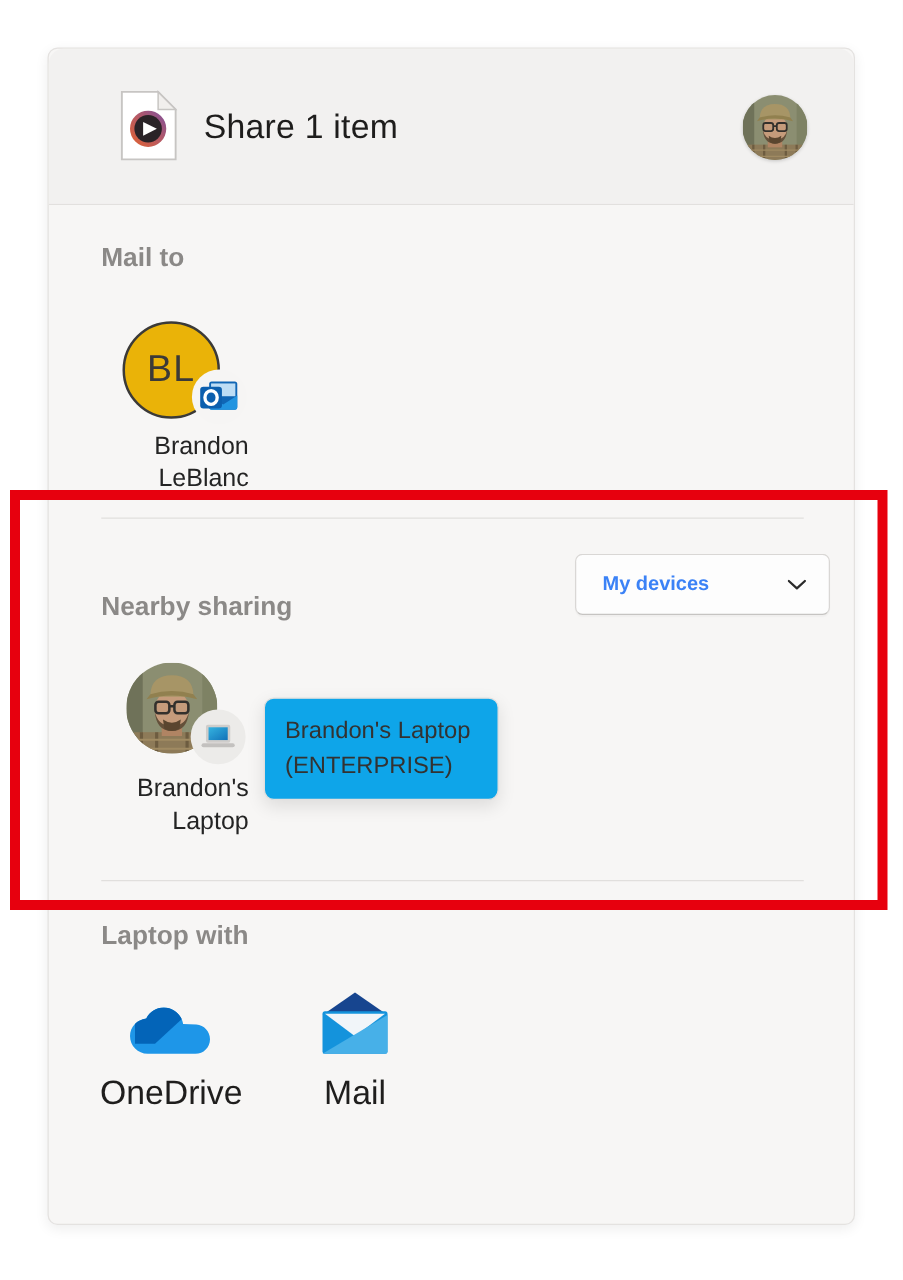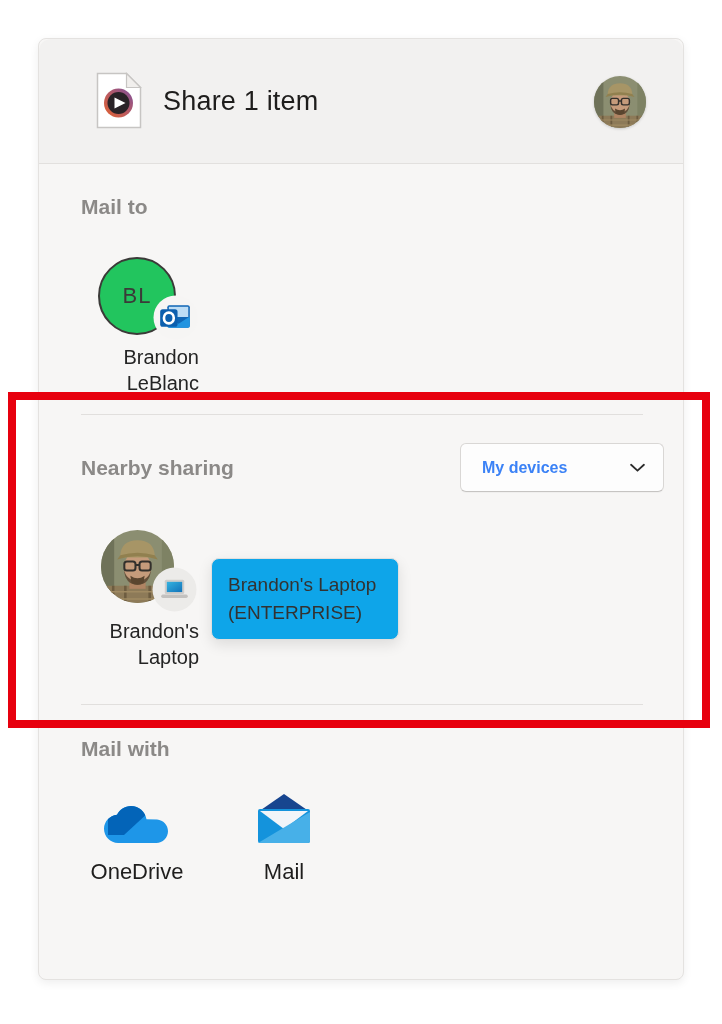--- a/index.html
+++ b/index.html
@@ -16,28 +16,28 @@
   .file-icon { position:absolute; left:57px; top:33px; width:46px; height:57px; display:block; }
   .title { position:absolute; left:124px; top:47px; font-size:27px; font-weight:400;
     color:#1e1d1c; letter-spacing:0.2px; white-space:nowrap; }
   .avatar { border-radius:50%; overflow:hidden; display:block; }
   .avatar svg { display:block; width:100%; height:100%; }
   .header-avatar { position:absolute; left:555px; top:37px; width:52px; height:52px;
     box-shadow:0 1px 3px rgba(0,0,0,0.18); }
 
   .section-label { position:absolute; font-size:21px; font-weight:700; color:#8b8987; }
   .share-to-label  { left:42px; top:156px; }
-  .nearby-label    { left:42px; top:417px; }
+  .nearby-label    { left:42px; top:435px; }
   .share-with-label{ left:42px; top:698px; }
 
   .contact-tile { position:absolute; left:0; top:0; cursor:pointer; }
   .initials-circle { position:absolute; left:59px; top:218px; width:78px; height:78px;
-    border-radius:50%; background:#22c55e; border:2.5px solid #3b3a38;
+    border-radius:50%; background:#eab308; border:2.5px solid #3b3a38;
     display:flex; align-items:center; justify-content:center;
-    font-size:22px; font-weight:400; color:#3b3a38; letter-spacing:1px; }
+    font-size:30px; font-weight:400; color:#3b3a38; letter-spacing:1px; }
   .badge { position:absolute; display:block; }
   .badge svg { display:block; width:100%; height:100%; }
   .outlook-badge { left:114px; top:256px; width:45px; height:45px; }
   .laptop-badge  { left:113px; top:528px; width:45px; height:45px; }
 
   .tile-label { position:absolute; width:124px; text-align:right; font-size:20px;
     line-height:26px; color:#242424; }
   .contact-name { left:36px; top:305px; }
   .device-name  { left:36px; top:579px; }
 
@@ -59,21 +59,21 @@
   .tooltip { position:absolute; left:172px; top:519px; width:188px;
     background:#0ea5e9; border:1px solid #e2e0de; border-radius:8px;
     box-shadow:0 5px 14px rgba(0,0,0,0.10); padding:12px 8px 12px 16px;
     font-size:19px; line-height:28px; color:#333231; }
 
   .app-tile { position:absolute; cursor:pointer; }
   .app-icon { position:absolute; display:block; }
   .app-icon svg { display:block; width:100%; height:100%; }
   .onedrive-icon { left:65px; top:760px; width:68px; height:46px; }
   .mail-icon     { left:214px; top:748px; width:62px; height:62px; }
-  .app-label { position:absolute; width:124px; text-align:center; font-size:22px; color:#1f1e1d; top:820px; }
+  .app-label { position:absolute; width:124px; text-align:center; font-size:27px; color:#1f1e1d; top:820px; }
   .onedrive-label { left:36px; }
   .mail-label { left:183px; }
 
   .annotation-rect { position:absolute; left:8px; top:392px; width:702px; height:336px;
     border:8px solid #e7000e; z-index:10; pointer-events:none; }
 
   .defs-holder { position:absolute; width:0; height:0; overflow:hidden; }
 </style>
 </head>
 <body>
@@ -183,21 +183,21 @@
       </span>
       <div class="tile-label device-name">Brandon's Laptop</div>
     </div>
 
     <div class="tooltip">
       <span>Brandon's Laptop (ENTERPRISE)</span>
     </div>
 
     <div class="divider divider-2"></div>
 
-    <div class="section-label share-with-label">Mail with</div>
+    <div class="section-label share-with-label">Laptop with</div>
 
     <div class="app-tile">
       <span class="app-icon onedrive-icon">
         <svg viewBox="0 0 68 44">
           <defs>
             <clipPath id="cloudClip">
               <path d="M42.5 19.2 C41.3 11.7 34.8 6 27 6 c-6.2 0 -11.5 3.6 -14 8.8 C5.7 15.6 0 21.6 0 28.8 0 36.6 6.3 43 14.1 43 h38.2 c6.5 0 11.7 -5.2 11.7 -11.7 0 -6.2 -4.8 -11.2 -10.9 -11.7z"></path>
             </clipPath>
           </defs>
           <path d="M42.5 19.2 C41.3 11.7 34.8 6 27 6 c-6.2 0 -11.5 3.6 -14 8.8 C5.7 15.6 0 21.6 0 28.8 0 36.6 6.3 43 14.1 43 h38.2 c6.5 0 11.7 -5.2 11.7 -11.7 0 -6.2 -4.8 -11.2 -10.9 -11.7z" fill="#1e96e8"></path>

